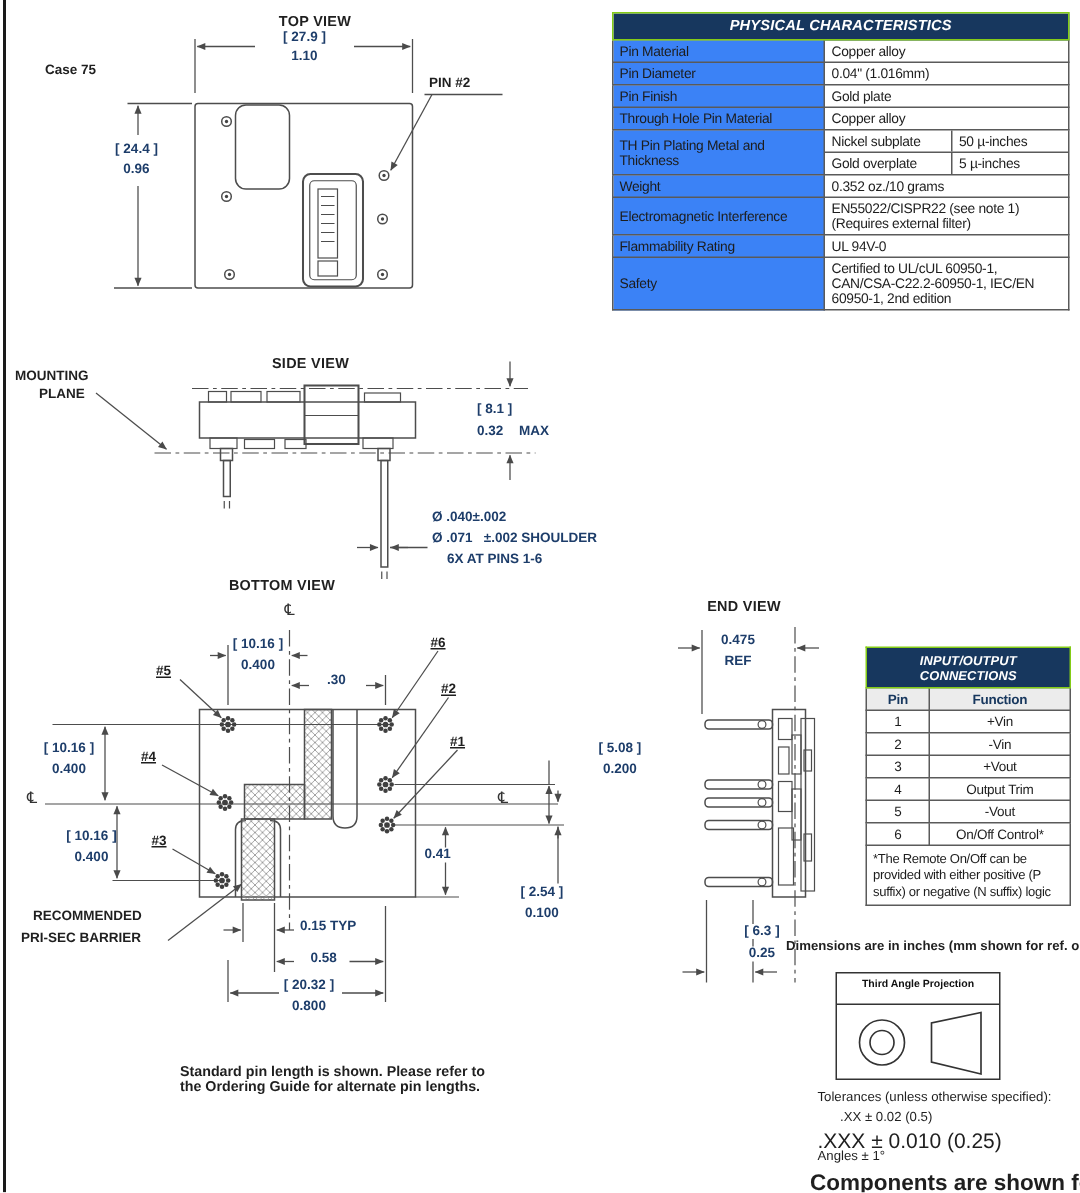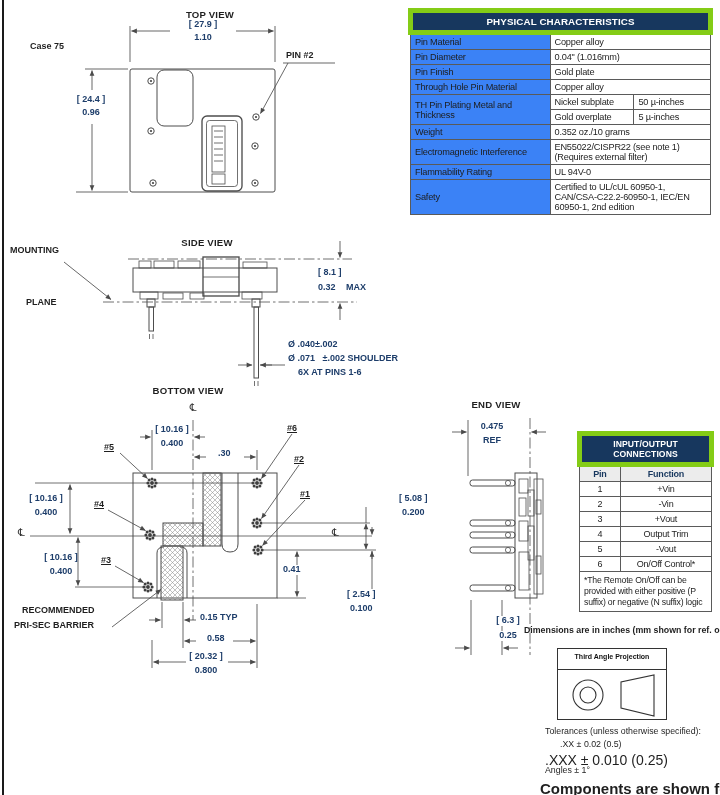--- a/index.html
+++ b/index.html
@@ -25,21 +25,21 @@
   svg .dl{stroke:#4d4d4d;stroke-width:.85;fill:none;}
   svg .cl{stroke:#4d4d4d;stroke-width:.8;fill:none;stroke-dasharray:11 3 2.5 3;}
   svg .hv{fill:url(#xh);stroke:#4d4d4d;stroke-width:1;}
 
   
   table{border-collapse:collapse;}
   .dtable{position:absolute;background:#fff;border:1.6px solid #2e2e2e;}
   .dtable td,.dtable th{border:1px solid #5a5a5a;font:400 9.2px "Liberation Sans",sans-serif;
       color:#1d1d1d;padding:2px 4px;vertical-align:middle;letter-spacing:-.2px;}
   .dtable .ttl{background:#17375e;color:#fff;font-weight:700;text-align:center;
-      font-size:9.8px;letter-spacing:.1px;padding:3px 2px;border:5px solid #84cc16;}
+      font-size:9.8px;letter-spacing:.1px;padding:3px 2px;border:1px solid #84cc16;font-style:italic;}
   .dtable .lb{background:#3b82f6;font-weight:400;width:46.5%;}
   .sub2{display:flex;align-items:stretch;}
   .sub2>div{padding:2px 4px;}
   .sub2 .s1{width:47%;border-right:1px solid #5a5a5a;}
   .subwrap>div:first-child{border-bottom:1px solid #5a5a5a;}
   .iot td{text-align:center;font-size:9px;}
   .iot .hd{background:#ececec;font-weight:700;color:#17375e;}
   .iot .ttl{font-size:8.6px;}
   .iot .fn{text-align:left;font-size:8.7px;line-height:1.25;padding:3px 4px;}
   .nopad{padding:0 !important;}
@@ -249,21 +249,21 @@
   <div class="lbl vtitle ctr" style="left:210px;top:10px;">TOP VIEW</div>
   <div class="lbl dimtxt ctr" style="left:203px;top:20px;">[ 27.9 ]</div>
   <div class="lbl dimtxt ctr" style="left:203px;top:33px;">1.10</div>
   <div class="lbl" style="left:30px;top:42px;">Case 75</div>
   <div class="lbl" style="left:286px;top:51px;">PIN #2</div>
   <div class="lbl dimtxt ctr" style="left:91px;top:95px;">[ 24.4 ]</div>
   <div class="lbl dimtxt ctr" style="left:91px;top:108px;">0.96</div>
 
   <div class="lbl vtitle ctr" style="left:207px;top:238px;">SIDE VIEW</div>
   <div class="lbl" style="left:10px;top:246px;">MOUNTING</div>
-  <div class="lbl" style="left:26px;top:258px;margin-top:40px;">PLANE</div>
+  <div class="lbl" style="left:26px;top:258px;">PLANE</div>
   <div class="lbl dimtxt" style="left:318px;top:268px;">[ 8.1 ]</div>
   <div class="lbl dimtxt" style="left:318px;top:283px;">0.32</div>
   <div class="lbl dimtxt" style="left:346px;top:283px;">MAX</div>
 
   <div class="lbl dimtxt" style="left:288px;top:340px;">Ø .040±.002</div>
   <div class="lbl dimtxt" style="left:288px;top:354px;">Ø .071   ±.002 SHOULDER</div>
   <div class="lbl dimtxt" style="left:298px;top:368px;">6X AT PINS 1-6</div>
 
   <div class="lbl vtitle ctr" style="left:188px;top:386px;">BOTTOM VIEW</div>
   <div class="lbl clsym ctr" style="left:193px;top:402px;">℄</div>
@@ -293,20 +293,21 @@
   <div class="lbl dimtxt" style="left:207px;top:634px;">0.58</div>
   <div class="lbl dimtxt ctr" style="left:206px;top:652px;">[ 20.32 ]</div>
   <div class="lbl dimtxt ctr" style="left:206px;top:666px;">0.800</div>
 
   <div class="lbl vtitle ctr" style="left:496px;top:400px;">END VIEW</div>
   <div class="lbl dimtxt ctr" style="left:492px;top:422px;">0.475</div>
   <div class="lbl dimtxt ctr" style="left:492px;top:436px;">REF</div>
   <div class="lbl dimtxt ctr bgw" style="left:508px;top:616px;">[ 6.3 ]</div>
   <div class="lbl dimtxt ctr bgw" style="left:508px;top:631px;">0.25</div>
 
+  <div class="lbl" style="left:120px;top:710px;width:212px;white-space:normal;font-size:9.5px;">Standard pin length is shown. Please refer to the Ordering Guide for alternate pin lengths.</div>
   <div class="lbl" style="left:524px;top:626px;font-size:8.8px;font-weight:600;">Dimensions are in inches (mm shown for ref. only).</div>
   <div class="lbl note" style="left:545px;top:727px;font-size:8.8px;">Tolerances (unless otherwise specified):</div>
   <div class="lbl note" style="left:545px;top:740px;font-size:8.8px;margin-left:15px;">.XX ± 0.02 (0.5)</div>
   <div class="lbl note" style="left:545px;top:753px;font-size:14px;">.XXX ± 0.010 (0.25)</div>
   <div class="lbl note" style="left:545px;top:766px;font-size:8.8px;">Angles ± 1°</div>
   <div class="lbl" style="left:540px;top:781px;font-size:15px;font-weight:600;">Components are shown for reference only.</div>
 
   <div class="proj">
     <div class="phd">Third Angle Projection</div>
     <svg width="106" height="50" viewBox="0 0 106 50">

